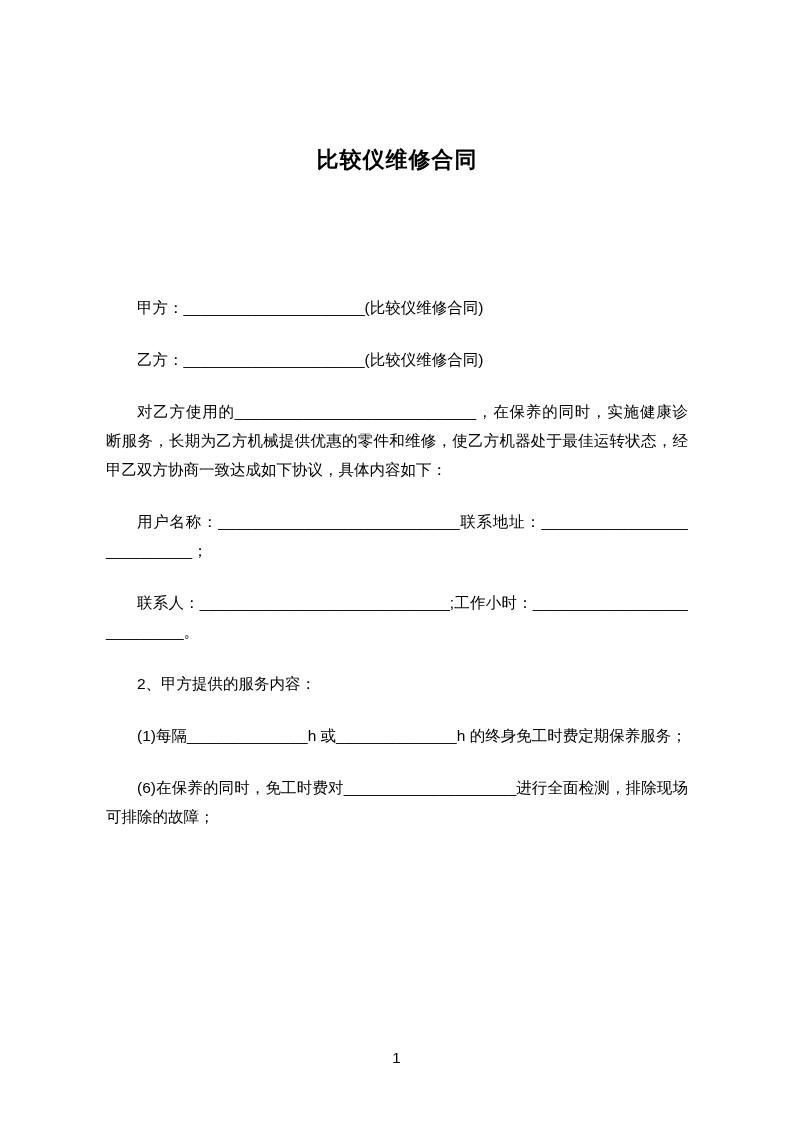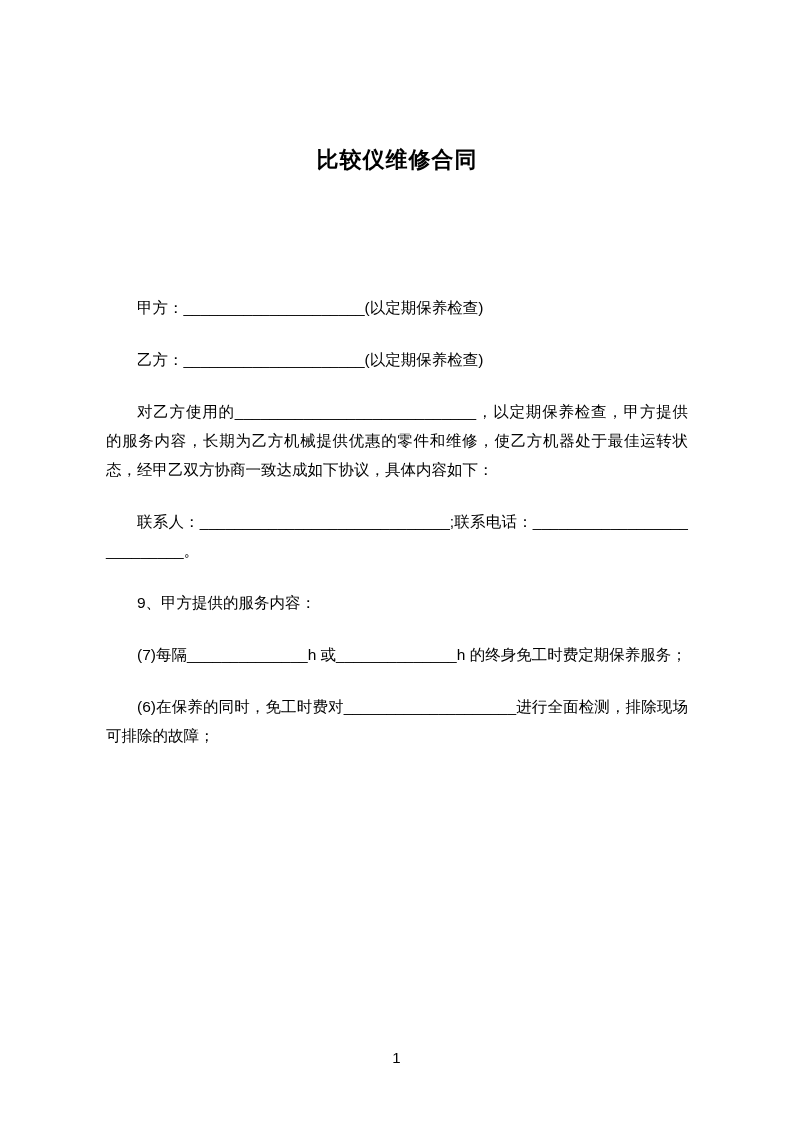--- a/index.html
+++ b/index.html
@@ -46,33 +46,34 @@
     line-height: 20px;
   }
 </style>
 </head>
 <body>
 
 <div class="page">
 
   <h1 class="title">比较仪维修合同</h1>
 
-  <p class="p">甲方：_____________________(以定期保养检查)</p>
+  <p class="p">甲方：_____________________(比较仪维修合同)</p>
 
-  <p class="p">乙方：_____________________(以定期保养检查)</p>
+  <p class="p">乙方：_____________________(比较仪维修合同)</p>
 
-  <p class="p">对乙方使用的____________________________，以定期保养检查，甲方提供的服务内容，长期为乙方机械提供优惠的零件和维修，使乙方机器处于最佳运转状态，经甲乙双方协商一致达成如下协议，具体内容如下：</p>
+  <p class="p">对乙方使用的____________________________，在保养的同时，实施健康诊断服务，长期为乙方机械提供优惠的零件和维修，使乙方机器处于最佳运转状态，经甲乙双方协商一致达成如下协议，具体内容如下：</p>
+
+
+  <p class="p">用户名称：____________________________联系地址：___________________________；</p>
+
+  <p class="p">联系人：_____________________________;工作小时：___________________________。</p>
 
 
 
-  <p class="p">联系人：_____________________________;联系电话：___________________________。</p>
+  <p class="p">2、甲方提供的服务内容：</p>
 
-
-
-  <p class="p">9、甲方提供的服务内容：</p>
-
-  <p class="p">(7)每隔______________h 或______________h 的终身免工时费定期保养服务；</p>
+  <p class="p">(1)每隔______________h 或______________h 的终身免工时费定期保养服务；</p>
 
   <p class="p">(6)在保养的同时，免工时费对____________________进行全面检测，排除现场可排除的故障；</p>
 
   <div class="page-number">1</div>
 
 </div>
 
 </body></html>

